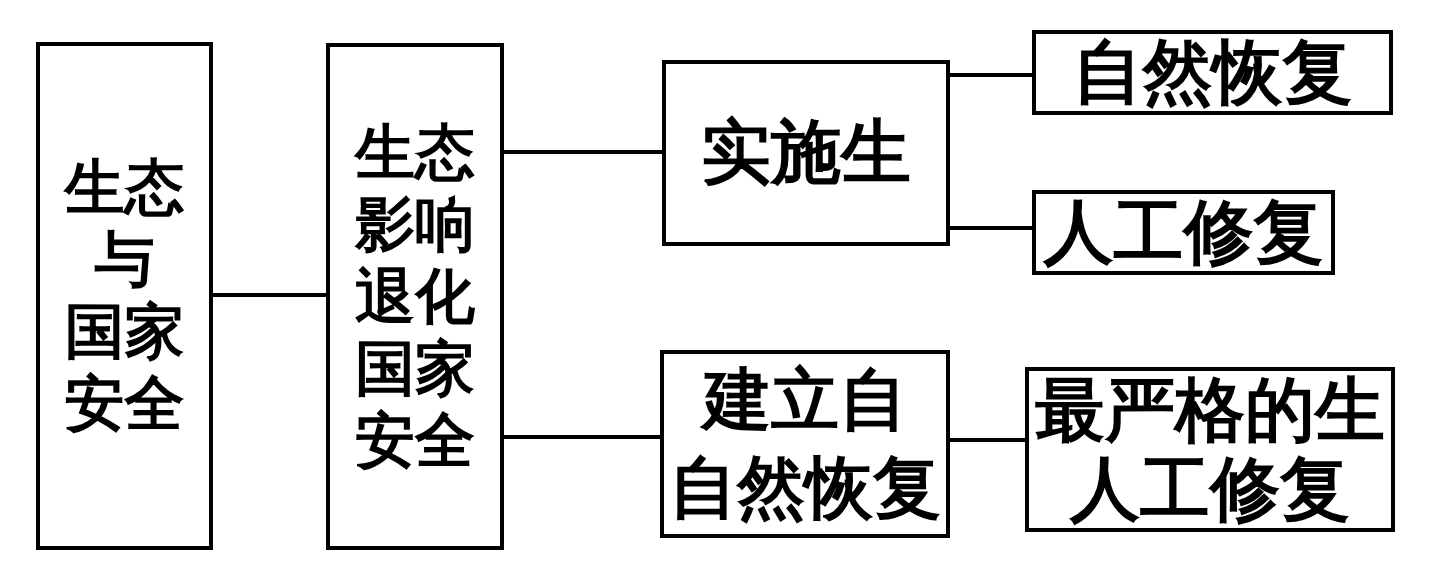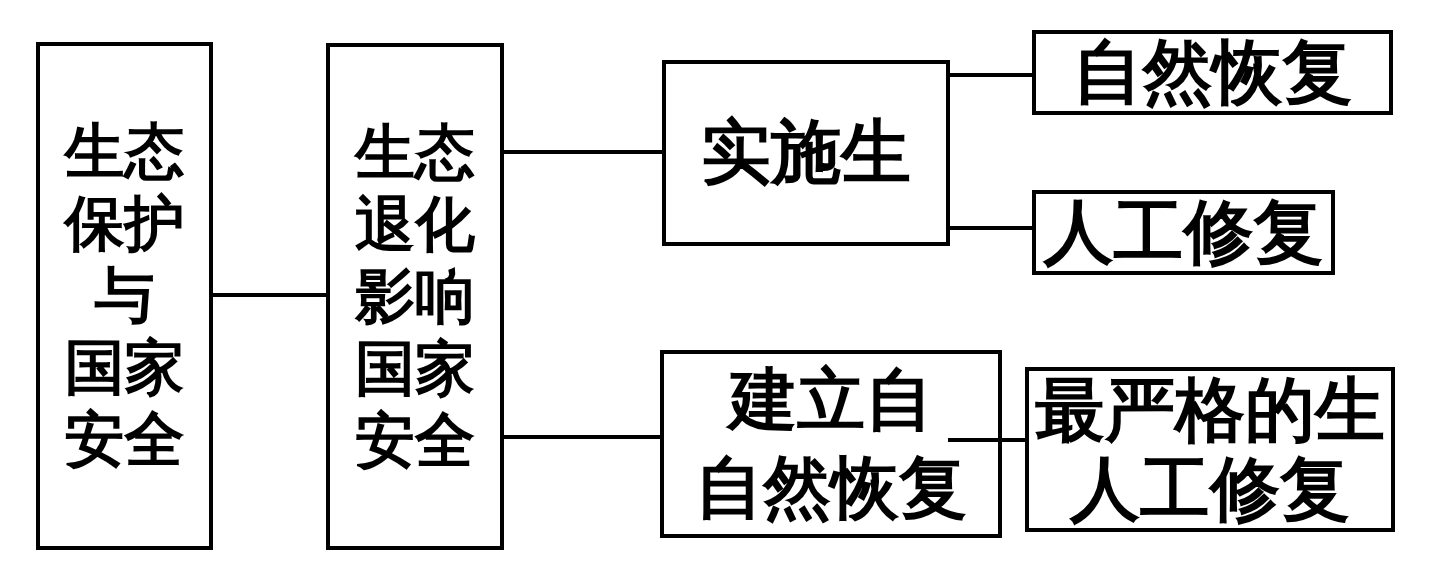--- a/index.html
+++ b/index.html
@@ -34,48 +34,47 @@
     height: 4px;
     background: #000000;
   }
 
   
   .n1 { left: 36px;   top: 42px;  width: 177px; height: 508px; font-size: 60px; line-height: 72px; }
   .n2 { left: 326px;  top: 43px;  width: 178px; height: 507px; font-size: 60px; line-height: 72px; }
   .n3 { left: 662px;  top: 60px;  width: 288px; height: 186px; font-size: 70px; line-height: 84px; }
   .n4 { left: 1032px; top: 30px;  width: 361px; height: 85px;  font-size: 70px; line-height: 77px; text-align: center; }
   .n5 { left: 1032px; top: 190px; width: 303px; height: 85px;  font-size: 70px; line-height: 77px; text-align: center; }
-  .n6 { left: 660px;  top: 350px; width: 342px; height: 188px; font-size: 68px; line-height: 88px; text-align: center; }
+  .n6 { left: 660px;  top: 350px; width: 290px; height: 188px; font-size: 68px; line-height: 88px; text-align: center; }
   .n7 { left: 1025px; top: 367px; width: 370px; height: 165px; font-size: 70px; line-height: 79px; }
 
   
   .c1 { left: 212px; top: 293px; width: 116px; }
   .c2 { left: 502px; top: 150px; width: 162px; }
   .c3 { left: 502px; top: 435px; width: 160px; }
   .c4 { left: 948px; top: 73px;  width: 86px;  }
   .c5 { left: 948px; top: 226px; width: 86px;  }
   .c6 { left: 948px; top: 438px; width: 79px;  }
 </style>
 </head>
 <body>
 
 <div class="canvas">
 
   <div class="node n1">
     <div>生态</div>
-    <div>保护</div>
     <div>与</div>
     <div>国家</div>
     <div>安全</div>
   </div>
 
   <div class="node n2">
     <div>生态</div>
+    <div>影响</div>
     <div>退化</div>
-    <div>影响</div>
     <div>国家</div>
     <div>安全</div>
   </div>
 
   <div class="node n3">
     <div>实施生</div>
   </div>
 
   <div class="node n4">
     <div>自然恢复</div>

